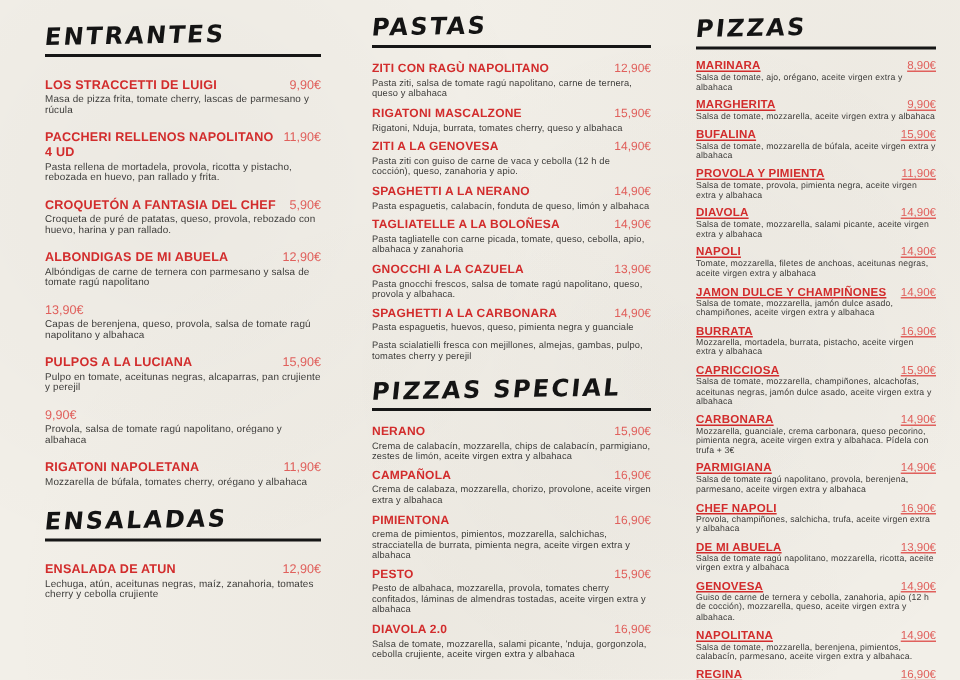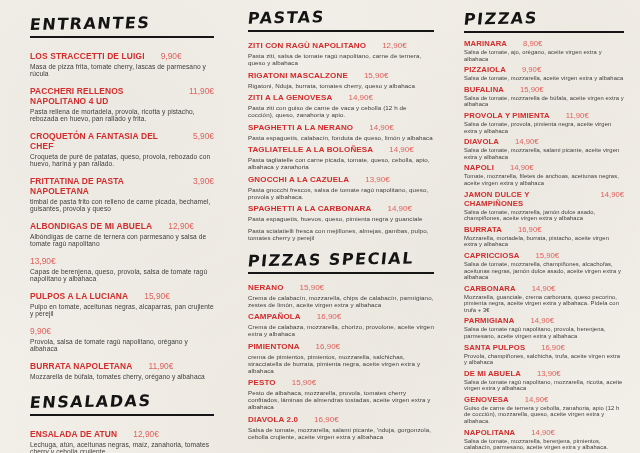--- a/index.html
+++ b/index.html
@@ -26,30 +26,30 @@
     border-bottom:2.5px solid #161616;
     padding-bottom:3px;margin-bottom:9px;
     text-transform:uppercase;
   }
   .sec-title .tilt{display:inline-block;transform:skewX(-7deg) rotate(-1deg);}
   .section + .section{margin-top:9px;}
   .col0 .section + .section{margin-top:12px;}
   .col0 .sec-title{margin-bottom:13px;}
 
   .item{margin-bottom:6px;}
-  .item .row{display:flex;align-items:baseline;gap:16px;}
+  .item .row{display:flex;justify-content:space-between;align-items:baseline;gap:4px;}
   .nm{font-weight:bold;color:var(--name-color);font-size:8.4px;letter-spacing:0.15px;line-height:10px;}
   .pr{color:var(--price-color);font-size:8.4px;line-height:10px;white-space:nowrap;}
   .ds{color:var(--desc-color);font-size:6.6px;line-height:7.5px;margin-top:1.5px;letter-spacing:0.1px;}
 
   .col0 .item{margin-bottom:8.5px;}
   .col1 .nm,.col1 .pr{font-size:8px;line-height:9.5px;}
   .col1 .ds{font-size:6.2px;line-height:7px;}
   .col1 .item{margin-bottom:4.5px;}
-  .col2 .nm,.col2 .pr{font-size:7.7px;line-height:9px;}
+  .col2 .nm,.col2 .pr{font-size:7.7px;line-height:9px;text-decoration:underline;}
   .col2 .ds{font-size:5.8px;line-height:6.5px;margin-top:1px;}
   .col2 .item{margin-bottom:3.2px;}
   .col2 .sec-title{margin-bottom:6px;}
 </style>
 </head>
 <body style="--name-color: #d22c2c; --price-color: #e0605c; --desc-color: #3c3b39; --header-color: #141414; background-color: rgb(242, 239, 232);">
 
 <div class="menu">
   <div class="col col0">
       <div class="section">
@@ -70,27 +70,20 @@
         </div>
         <div class="item">
           <div class="row">
             <span class="nm">CROQUETÓN A FANTASIA DEL CHEF</span>
             <span class="pr">5,90€</span>
           </div>
           <div class="ds">Croqueta de puré de patatas, queso, provola, rebozado con huevo, harina y pan rallado.</div>
         </div>
         <div class="item">
           <div class="row">
-            <span class="nm">FRITTATINA DE PASTA NAPOLETANA</span>
-            <span class="pr">3,90€</span>
-          </div>
-          <div class="ds">timbal de pasta frito con relleno de carne picada, bechamel, guisantes, provola y queso</div>
-        </div>
-        <div class="item">
-          <div class="row">
             <span class="nm">ALBONDIGAS DE MI ABUELA</span>
             <span class="pr">12,90€</span>
           </div>
           <div class="ds">Albóndigas de carne de ternera con parmesano y salsa de tomate ragú napolitano</div>
         </div>
         <div class="item">
           <div class="row">
             <span class="pr">13,90€</span>
           </div>
           <div class="ds">Capas de berenjena, queso, provola, salsa de tomate ragú napolitano y albahaca</div>
@@ -103,21 +96,21 @@
           <div class="ds">Pulpo en tomate, aceitunas negras, alcaparras, pan crujiente y perejil</div>
         </div>
         <div class="item">
           <div class="row">
             <span class="pr">9,90€</span>
           </div>
           <div class="ds">Provola, salsa de tomate ragú napolitano, orégano y albahaca</div>
         </div>
         <div class="item">
           <div class="row">
-            <span class="nm">BURRATA NAPOLETANA</span>
+            <span class="nm">RIGATONI NAPOLETANA</span>
             <span class="pr">11,90€</span>
           </div>
           <div class="ds">Mozzarella de búfala, tomates cherry, orégano y albahaca</div>
         </div>
       </div>
       <div class="section">
         <div class="sec-title"><span class="tilt">ENSALADAS</span></div>
         <div class="item">
           <div class="row">
             <span class="nm">ENSALADA DE ATUN</span>
@@ -227,21 +220,21 @@
         <div class="sec-title"><span class="tilt">PIZZAS</span></div>
         <div class="item">
           <div class="row">
             <span class="nm">MARINARA</span>
             <span class="pr">8,90€</span>
           </div>
           <div class="ds">Salsa de tomate, ajo, orégano, aceite virgen extra y albahaca</div>
         </div>
         <div class="item">
           <div class="row">
-            <span class="nm">PIZZAIOLA</span>
+            <span class="nm">MARGHERITA</span>
             <span class="pr">9,90€</span>
           </div>
           <div class="ds">Salsa de tomate, mozzarella, aceite virgen extra y albahaca</div>
         </div>
         <div class="item">
           <div class="row">
             <span class="nm">BUFALINA</span>
             <span class="pr">15,90€</span>
           </div>
           <div class="ds">Salsa de tomate, mozzarella de búfala, aceite virgen extra y albahaca</div>
@@ -297,21 +290,21 @@
         </div>
         <div class="item">
           <div class="row">
             <span class="nm">PARMIGIANA</span>
             <span class="pr">14,90€</span>
           </div>
           <div class="ds">Salsa de tomate ragú napolitano, provola, berenjena, parmesano, aceite virgen extra y albahaca</div>
         </div>
         <div class="item">
           <div class="row">
-            <span class="nm">SANTA PULPOS</span>
+            <span class="nm">CHEF NAPOLI</span>
             <span class="pr">16,90€</span>
           </div>
           <div class="ds">Provola, champiñones, salchicha, trufa, aceite virgen extra y albahaca</div>
         </div>
         <div class="item">
           <div class="row">
             <span class="nm">DE MI ABUELA</span>
             <span class="pr">13,90€</span>
           </div>
           <div class="ds">Salsa de tomate ragú napolitano, mozzarella, ricotta, aceite virgen extra y albahaca</div>

